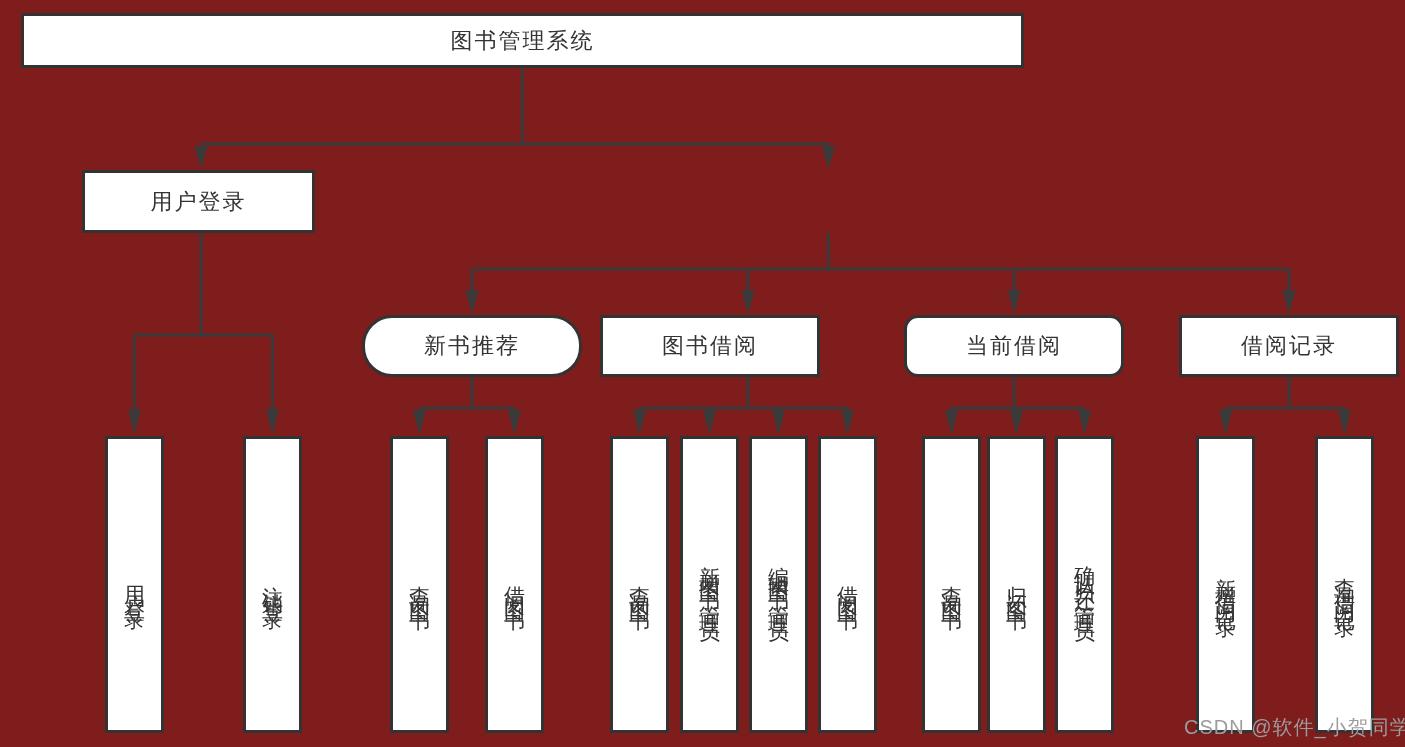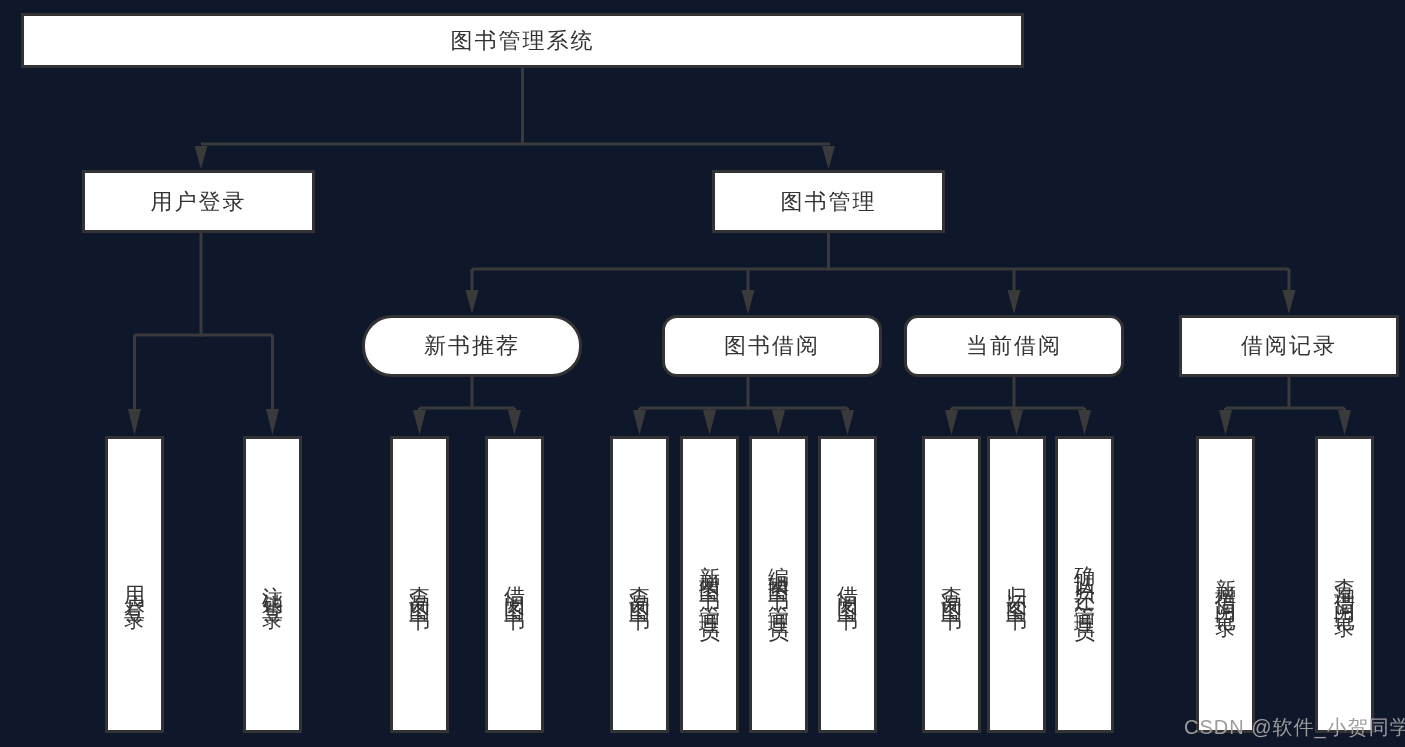--- a/index.html
+++ b/index.html
@@ -1,19 +1,19 @@
 <!DOCTYPE html>
 <html><head>
 <meta charset="utf-8">
 <style>
   html,body{margin:0;padding:0;background:#ffffff;}
   #canvas{
     position:relative;
     width:1405px;height:747px;
-    background:#0f172a;
+    background:#7f1d1d;
     font-family:"Liberation Sans", sans-serif;
     overflow:hidden;
   }
   #connectors{position:absolute;left:0;top:0;width:1405px;height:747px;}
   #connectors line{stroke:#3a3a3a;stroke-width:3;}
   #connectors polygon{fill:#3a3a3a;}
   .box{
     position:absolute;
     box-sizing:border-box;
     background:#ffffff;
@@ -121,24 +121,23 @@
       <line x1="1225.5" y1="408" x2="1225.5" y2="412"></line>
       <polygon points="1219,410 1232,410 1225.5,435"></polygon>
       <line x1="1344.5" y1="408" x2="1344.5" y2="412"></line>
       <polygon points="1338,410 1351,410 1344.5,435"></polygon>
     </g>
   </svg>
 
   <div class="box h root">图书管理系统</div>
 
   <div class="box h l2" style="left:82px;">用户登录</div>
-  <div class="box h l2" style="left:712px;">图书管理</div>
 
   <div class="box h l3" style="left:362px;border-radius:30px;">新书推荐</div>
-  <div class="box h l3" style="left:662px;border-radius:15px;">图书借阅</div>
+  <div class="box h l3" style="left:600px;">图书借阅</div>
   <div class="box h l3" style="left:904px;border-radius:14px;">当前借阅</div>
   <div class="box h l3" style="left:1179px;">借阅记录</div>
 
   <div class="box leaf" style="left:105px;">
     <span>用户登录</span>
   </div>
   <div class="box leaf" style="left:243px;">
     <span>注销登录</span>
   </div>
 

